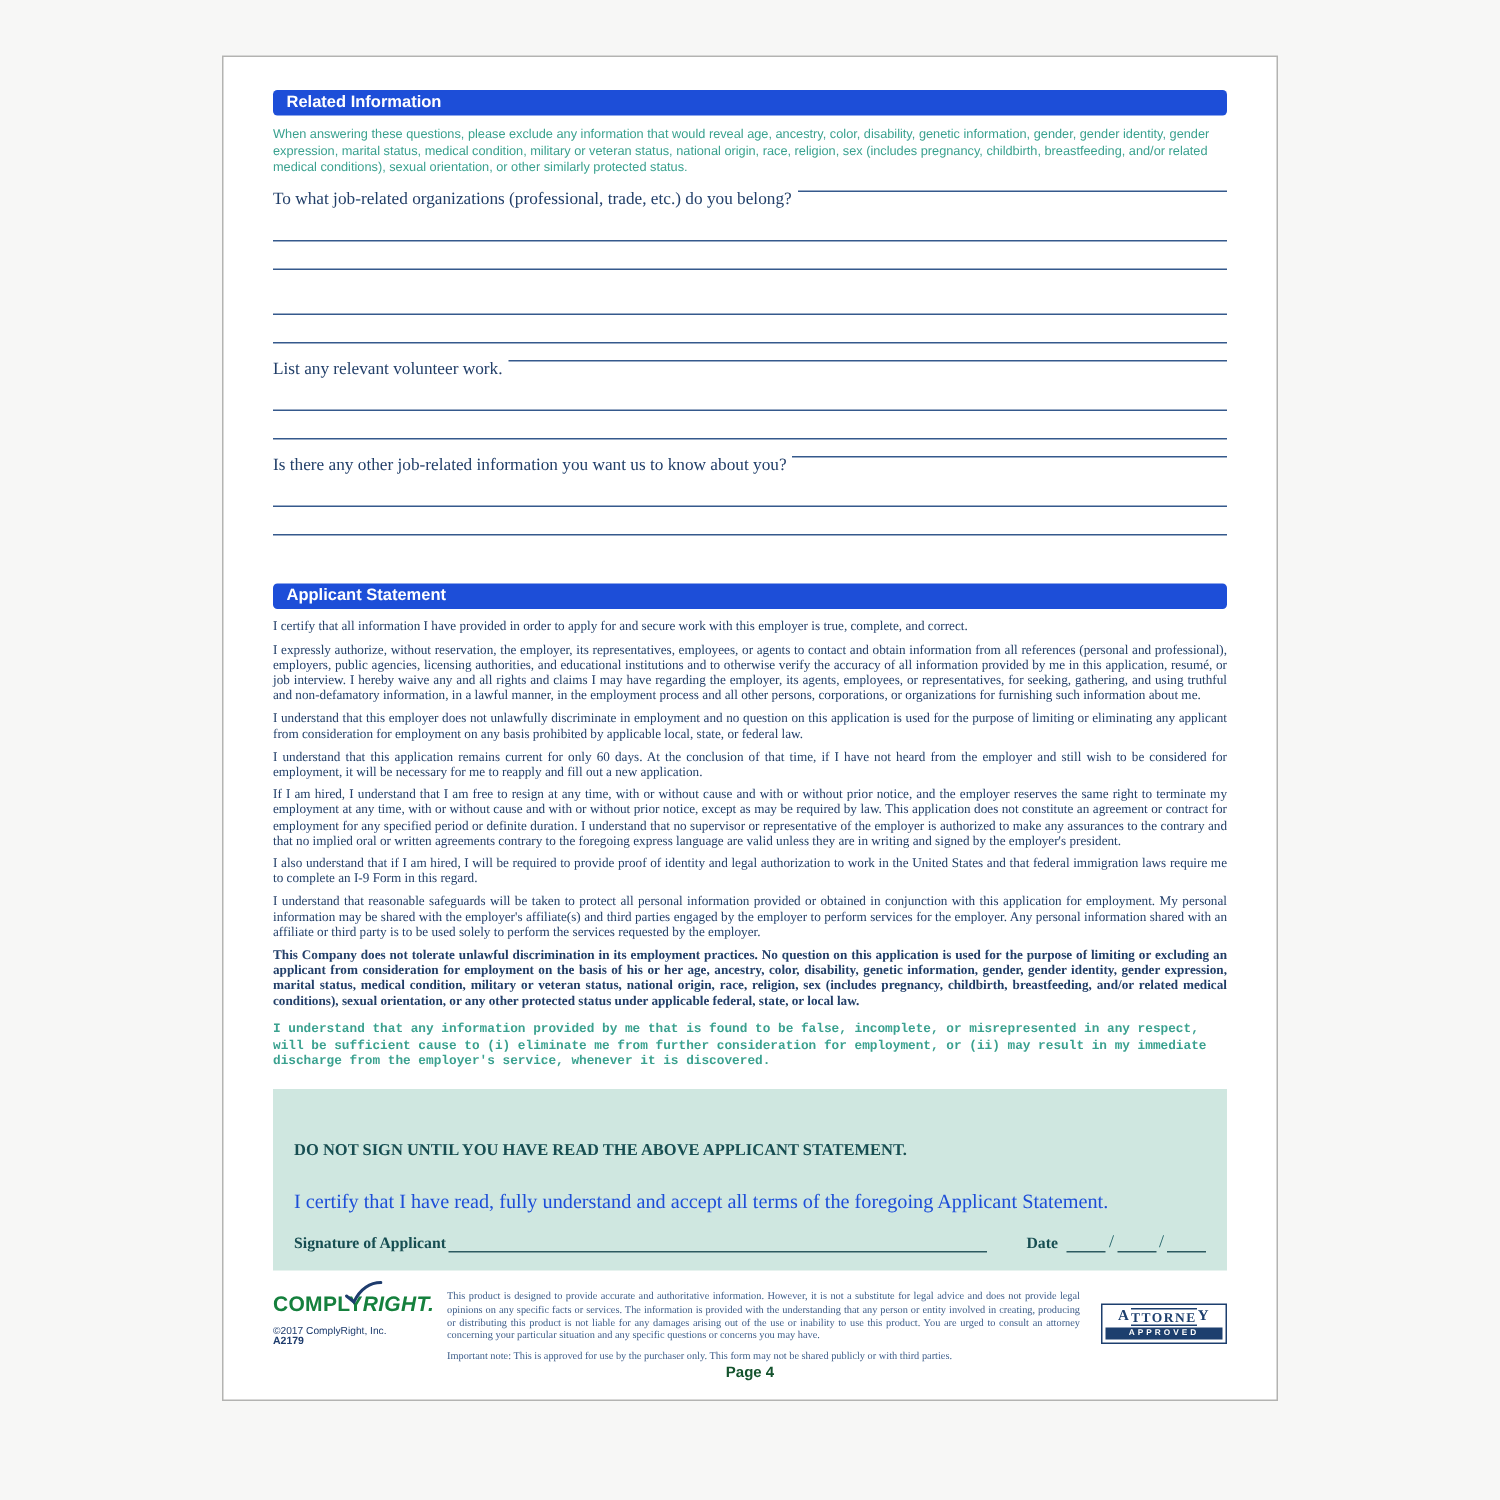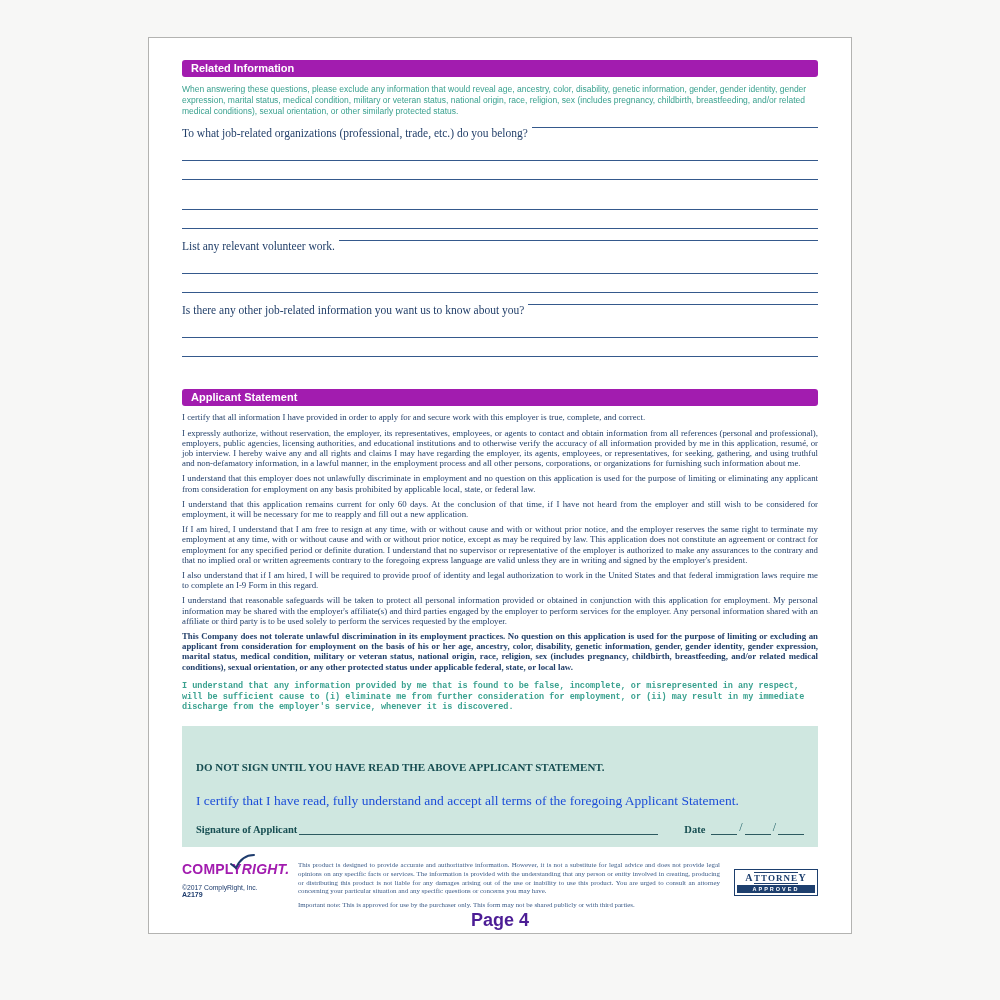--- a/index.html
+++ b/index.html
@@ -12,21 +12,21 @@
   .page {
     width:704px; height:897px;
     margin:37px auto 0;
     background:#ffffff;
     border:1px solid #b3b3b1;
     overflow:hidden;
   }
   .content { padding:22px 33px 0; }
 
   .section-bar {
-    background:#a21caf;
+    background:#1d4ed8;
     border-radius:3px;
     height:17px; line-height:17px;
     padding-left:9px;
     color:#ffffff;
     font-family:"Liberation Sans", sans-serif;
     font-weight:bold; font-size:11px;
   }
   .as-bar { margin-top:32px; }
 
   .intro {
@@ -71,21 +71,21 @@
     font-size:10.5px; font-weight:bold; color:#174e52;
   }
   .sig-label { white-space:nowrap; padding-right:2px; }
   .sig-line { flex:1; border-bottom:1px solid #2c5a60; margin-right:26px; }
   .date-label { padding-right:6px; }
   .date-seg { width:26px; border-bottom:1px solid #2c5a60; }
   .slash { font-weight:normal; font-size:12px; padding:0 2px; color:#1d5f66; }
 
   .footer { display:flex; margin-top:14px; }
   .logo-col { width:106px; flex:none; }
-  .logo { position:relative; font-family:"Liberation Sans", sans-serif; color:#a21caf; font-size:14px; white-space:nowrap; }
+  .logo { position:relative; font-family:"Liberation Sans", sans-serif; color:#15803d; font-size:14px; white-space:nowrap; }
   .logo-left { font-weight:bold; letter-spacing:0.2px; }
   .logo-right { font-style:italic; font-weight:bold; letter-spacing:0.2px; }
   .logo-swoosh { position:absolute; left:47px; top:-8px; }
   .copyright { margin-top:7px; font-family:"Liberation Sans", sans-serif; font-size:6.8px; color:#1e3c6d; }
   .product-code { font-family:"Liberation Sans", sans-serif; font-size:7px; font-weight:bold; color:#1e3c6d; }
 
   .disc-col { flex:1; padding:0 14px 0 10px; }
   .disclaimer { font-size:6.9px; line-height:8.7px; color:#3b5b88; text-align:justify; }
   .important { margin-top:5px; font-size:6.9px; line-height:8.7px; color:#3b5b88; }
 
@@ -100,21 +100,21 @@
   .badge-mid { border-top:1px solid #1d3f6e; border-bottom:1px solid #1d3f6e; font-size:9px; padding:0 0.5px; }
   .badge-bottom {
     margin-top:1px; background:#1d3f6e; color:#ffffff;
     text-align:center; font-family:"Liberation Sans", sans-serif;
     font-size:5.5px; font-weight:bold; letter-spacing:2px; padding:1px 0;
   }
 
   .page-num {
     margin-top:0; text-align:center;
     font-family:"Liberation Sans", sans-serif;
-    font-weight:bold; font-size:18px; color:#4c1d95;
+    font-weight:bold; font-size:10px; color:#14532d;
   }
 </style>
 </head>
 <body>
 
 <div class="page">
   <div class="content">
 
     <div class="section-bar">
       <span>Related Information</span>

